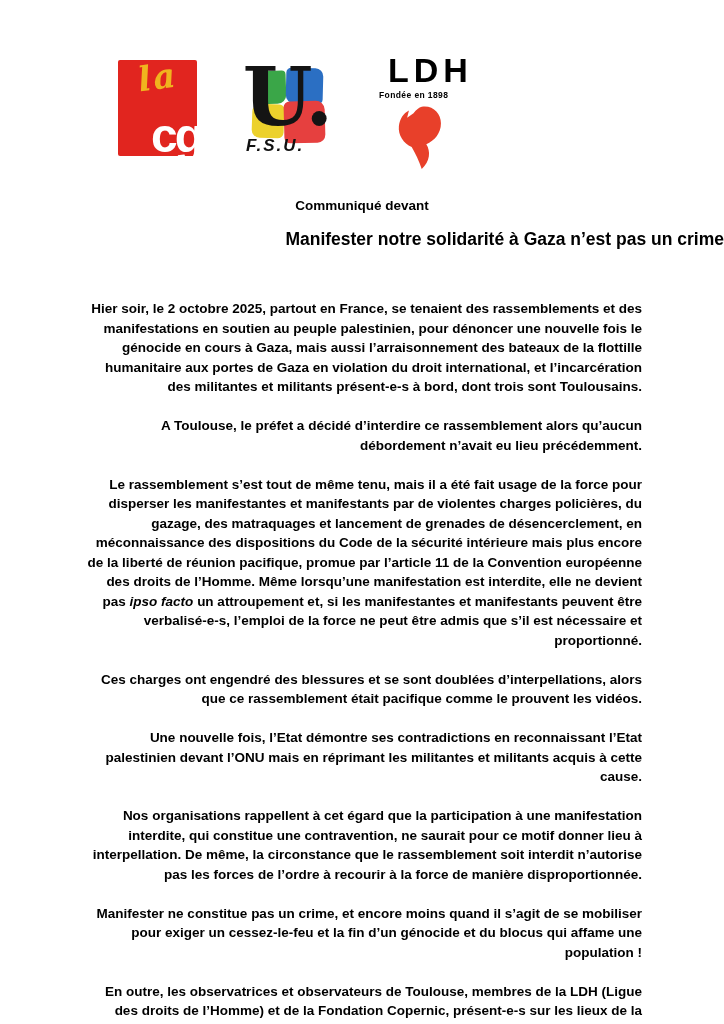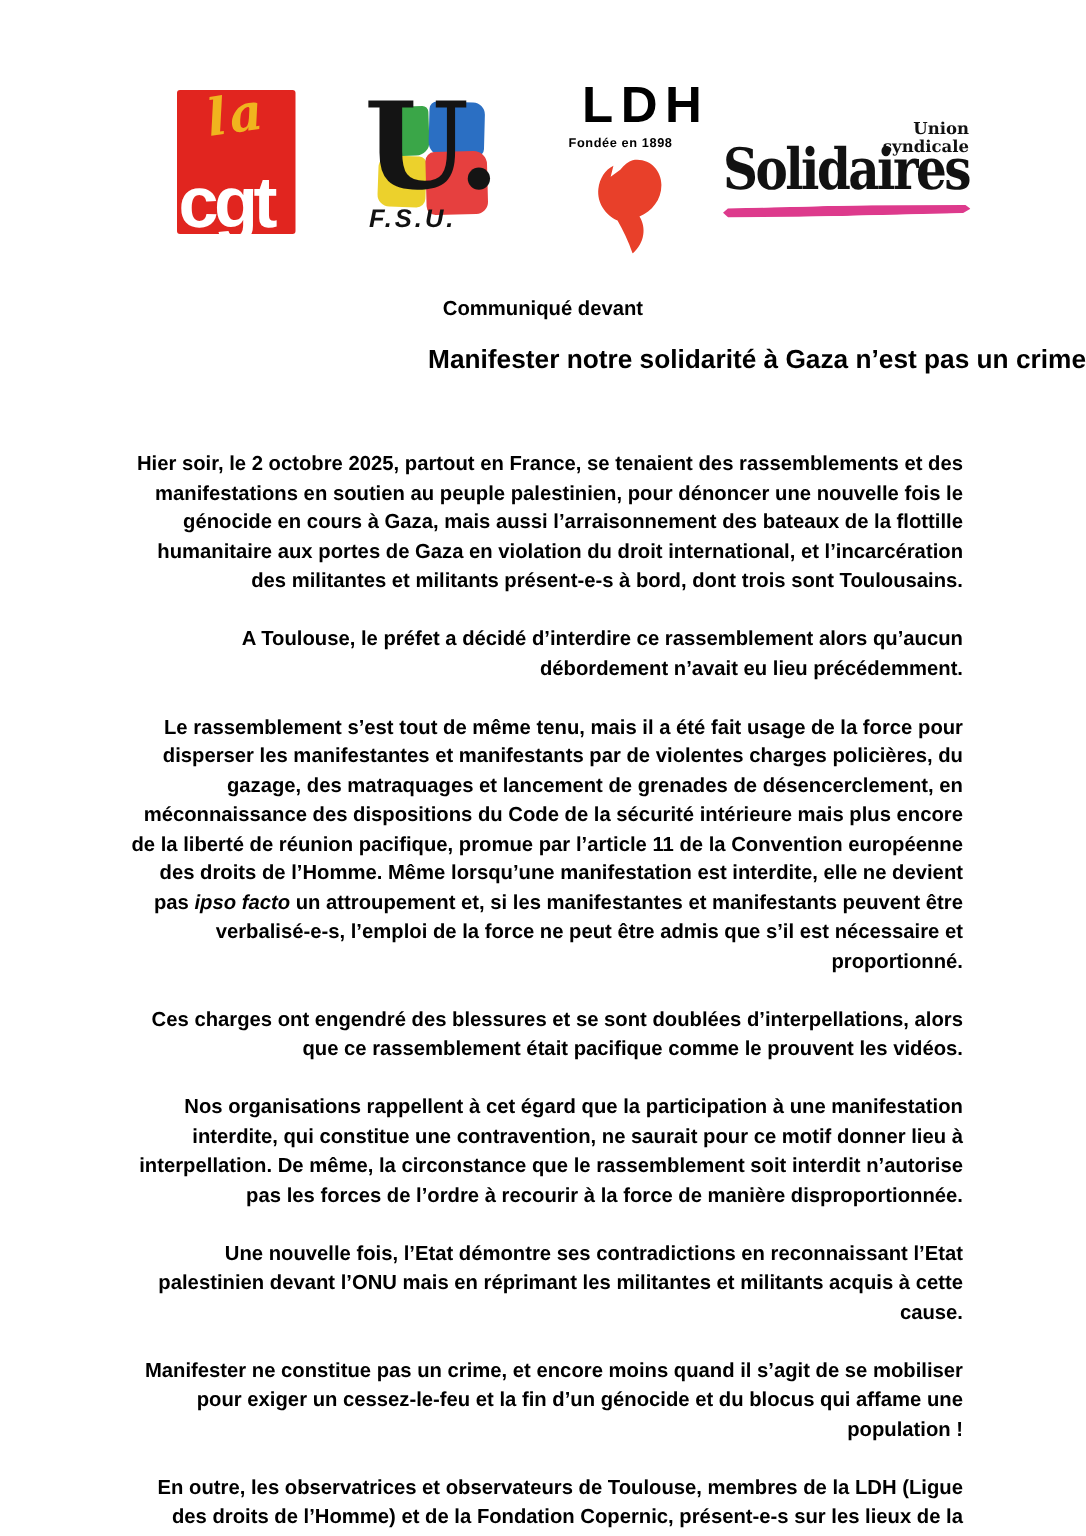--- a/index.html
+++ b/index.html
@@ -29,21 +29,21 @@
     font-family: "DejaVu Serif", serif;
     font-style: italic; font-weight: 700;
     font-size: 34px; line-height: 1;
     color: var(--cgt-yellow, #f0b41e);
     transform: rotate(-8deg);
     letter-spacing: 2px;
   }
   .cgt-word {
     position: absolute; left: 1px; bottom: 1px;
     font-weight: 700; font-size: 48px; line-height: 0.82;
-    color: #ffffff; letter-spacing: -3px; white-space: nowrap;
+    color: #ffffff; letter-spacing: -3px; white-space: nowrap; padding-left: 32px;
   }
 
   
   .fsu { position: absolute; left: 246px; top: 66px; width: 100px; height: 94px; }
   .fsu .patch { position: absolute; }
   .patch-green  { left: 8px;  top: 5px;  width: 32px; height: 33px; background: var(--fsu-green, #3aa648); border-radius: 7px 4px 9px 5px; transform: rotate(-2deg); }
   .patch-blue   { left: 40px; top: 2px;  width: 37px; height: 36px; background: var(--fsu-blue, #2b6fc3);  border-radius: 5px 8px 5px 9px; transform: rotate(1.5deg); }
   .patch-yellow { left: 6px;  top: 38px; width: 32px; height: 34px; background: var(--fsu-yellow, #ecd12c); border-radius: 8px 5px 6px 8px; transform: rotate(2deg); }
   .patch-red    { left: 38px; top: 35px; width: 41px; height: 42px; background: var(--fsu-red, #e6403f);    border-radius: 6px 9px 8px 6px; transform: rotate(-1.5deg); }
   .fsu-u {
@@ -135,38 +135,30 @@
     </div>
 
     <div class="ldh">
       <div class="ldh-name">LDH</div>
       <div class="ldh-tagline">Fondée en 1898</div>
       <svg class="ldh-comma" viewBox="0 0 50 70" xmlns="http://www.w3.org/2000/svg">
         <path fill="var(--ldh-red, #e8402a)" d="M 28 2 C 40 0 49 9 49 20 C 49 31 42 39 33 43 C 38 51 37 62 28 70 C 25 61 21 53 17 46 C 8 42 2 33 3 23 C 4 15 8 9 14 6 L 12 14 L 19 9 C 22 5 25 3 28 2 Z"></path>
       </svg>
     </div>
 
-    <div class="sol">
-      <div class="sol-tagline">
-        <span>Union</span>
-        <span>syndicale</span>
-      </div>
-      <div class="sol-name">Solidaires</div>
-      <div class="sol-underline"></div>
-    </div>
 
   </div>
 
   <div class="kicker">Communiqué devant</div>
   <h1 class="doc-title">Manifester notre solidarité à Gaza n’est pas un crime</h1>
 
   <div class="content">
     <p>Hier soir, le 2 octobre 2025, partout en France, se tenaient des rassemblements et des manifestations en soutien au peuple palestinien, pour dénoncer une nouvelle fois le génocide en cours à Gaza, mais aussi l’arraisonnement des bateaux de la flottille humanitaire aux portes de Gaza en violation du droit international, et l’incarcération des militantes et militants présent-e-s à bord, dont trois sont Toulousains.</p>
     <p>A Toulouse, le préfet a décidé d’interdire ce rassemblement alors qu’aucun débordement n’avait eu lieu précédemment.</p>
     <p><span>Le rassemblement s’est tout de même tenu, mais il a été fait usage de la force pour disperser les manifestantes et manifestants par de violentes charges policières, du gazage, des matraquages et lancement de grenades de désencerclement, en méconnaissance des dispositions du Code de la sécurité intérieure mais plus encore de la liberté de réunion pacifique, promue par l’article 11 de la Convention européenne des droits de l’Homme. Même lorsqu’une manifestation est interdite, elle ne devient pas </span><em>ipso facto</em><span> un attroupement et, si les manifestantes et manifestants peuvent être verbalisé-e-s, l’emploi de la force ne peut être admis que s’il est nécessaire et proportionné.</span></p>
     <p>Ces charges ont engendré des blessures et se sont doublées d’interpellations, alors que ce rassemblement était pacifique comme le prouvent les vidéos.</p>
+    <p>Une nouvelle fois, l’Etat démontre ses contradictions en reconnaissant l’Etat palestinien devant l’ONU mais en réprimant les militantes et militants acquis à cette cause.</p>
     <p>Nos organisations rappellent à cet égard que la participation à une manifestation interdite, qui constitue une contravention, ne saurait pour ce motif donner lieu à interpellation. De même, la circonstance que le rassemblement soit interdit n’autorise pas les forces de l’ordre à recourir à la force de manière disproportionnée.</p>
-    <p>Une nouvelle fois, l’Etat démontre ses contradictions en reconnaissant l’Etat palestinien devant l’ONU mais en réprimant les militantes et militants acquis à cette cause.</p>
     <p>Manifester ne constitue pas un crime, et encore moins quand il s’agit de se mobiliser pour exiger un cessez-le-feu et la fin d’un génocide et du blocus qui affame une population !</p>
     <p>En outre, les observatrices et observateurs de Toulouse, membres de la LDH (Ligue des droits de l’Homme) et de la Fondation Copernic, présent-e-s sur les lieux de la mobilisation, ont été ciblé-e-s et violenté-e-s lors des charges des forces de l’ordre.</p>
   </div>
 
 </div>
 
 </body></html>

